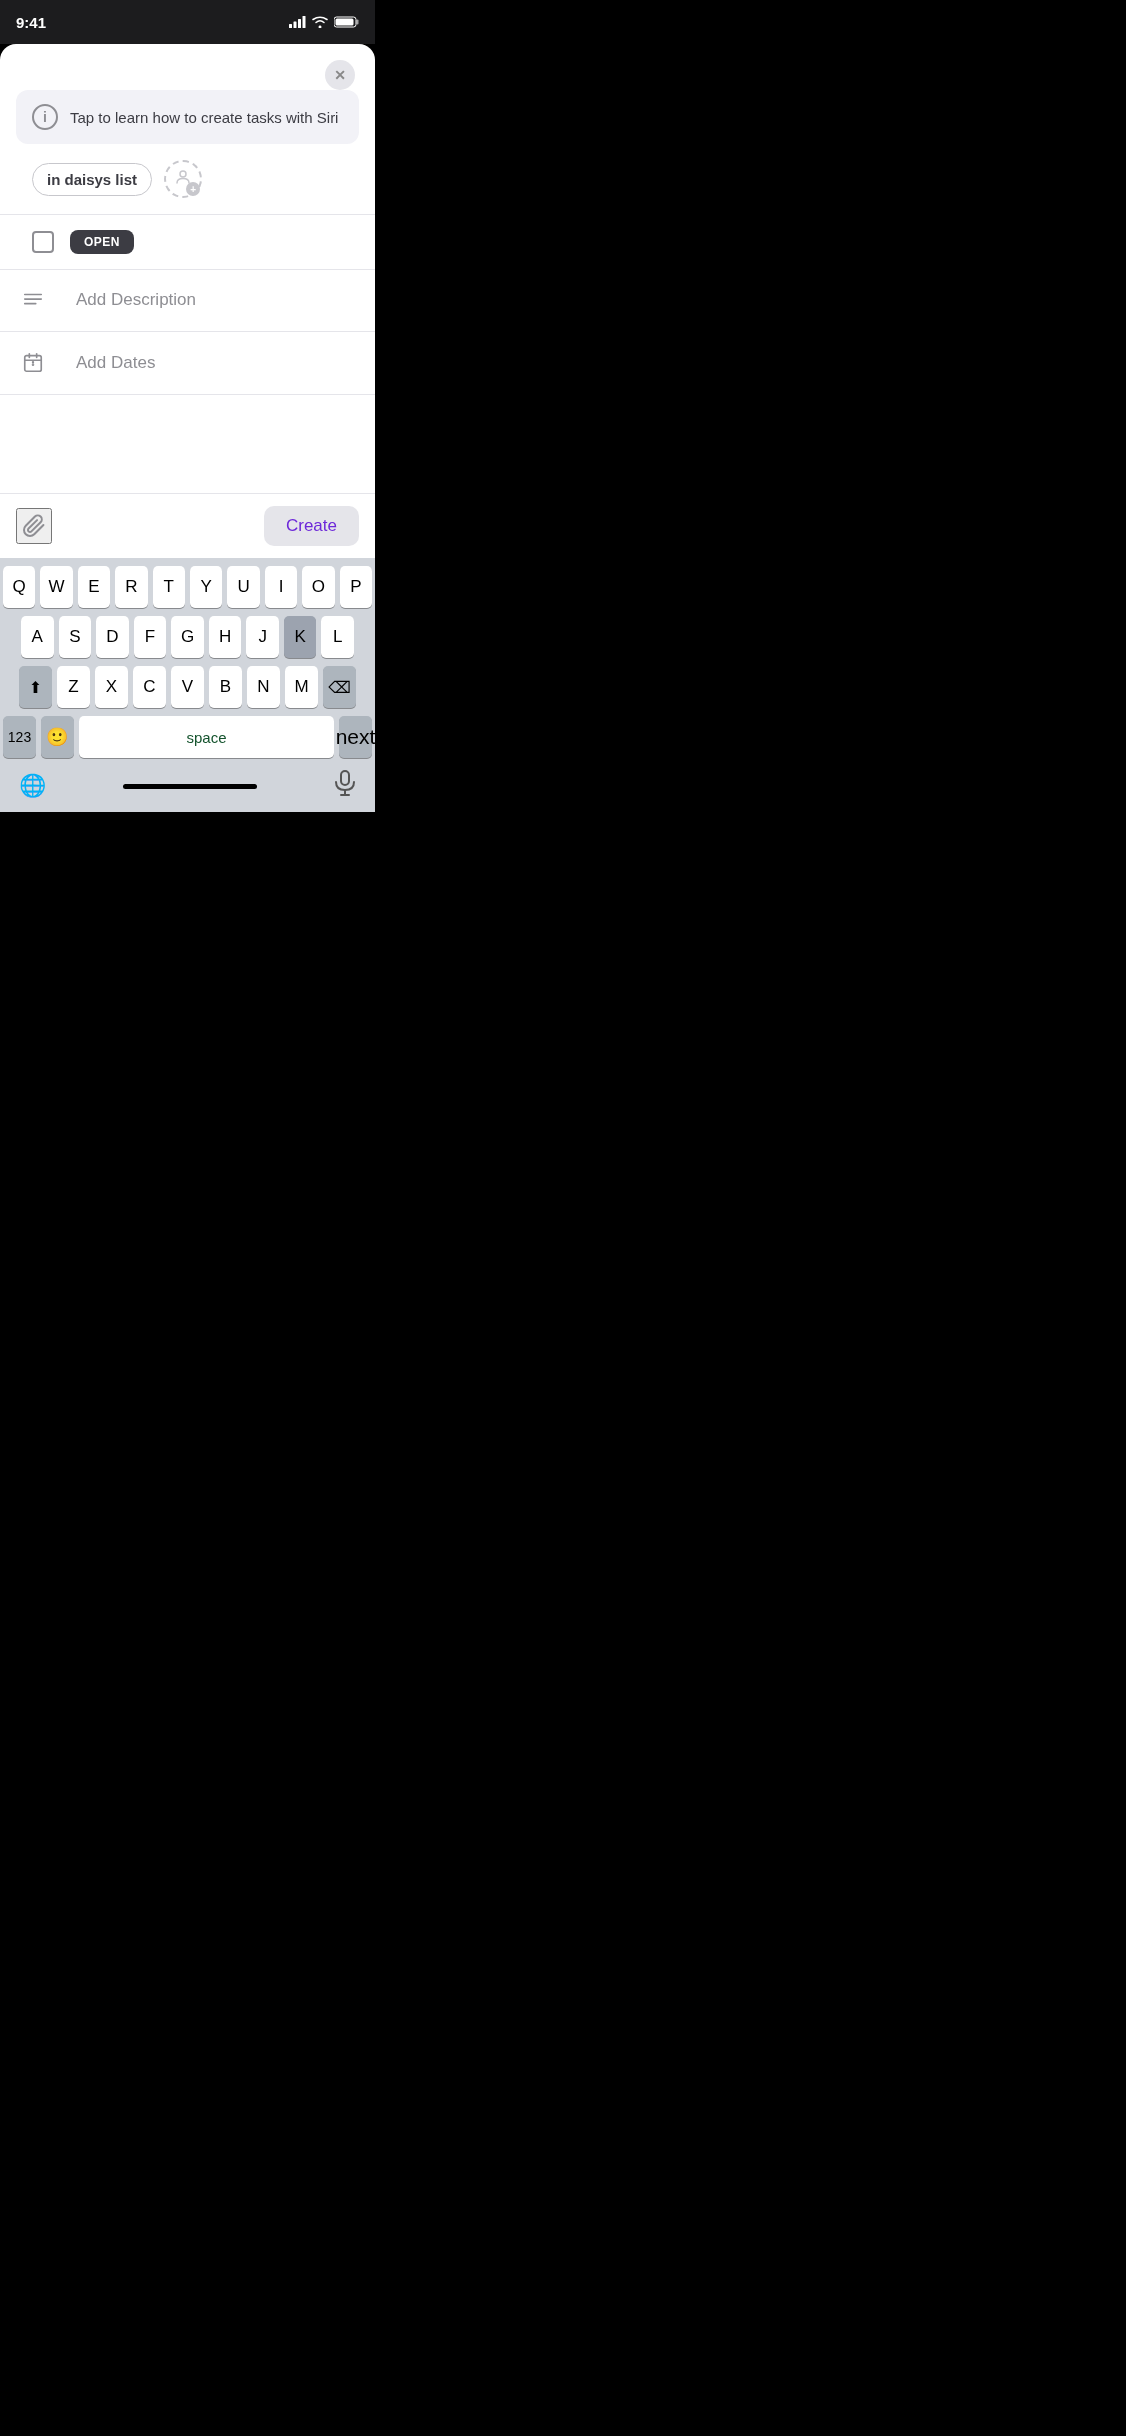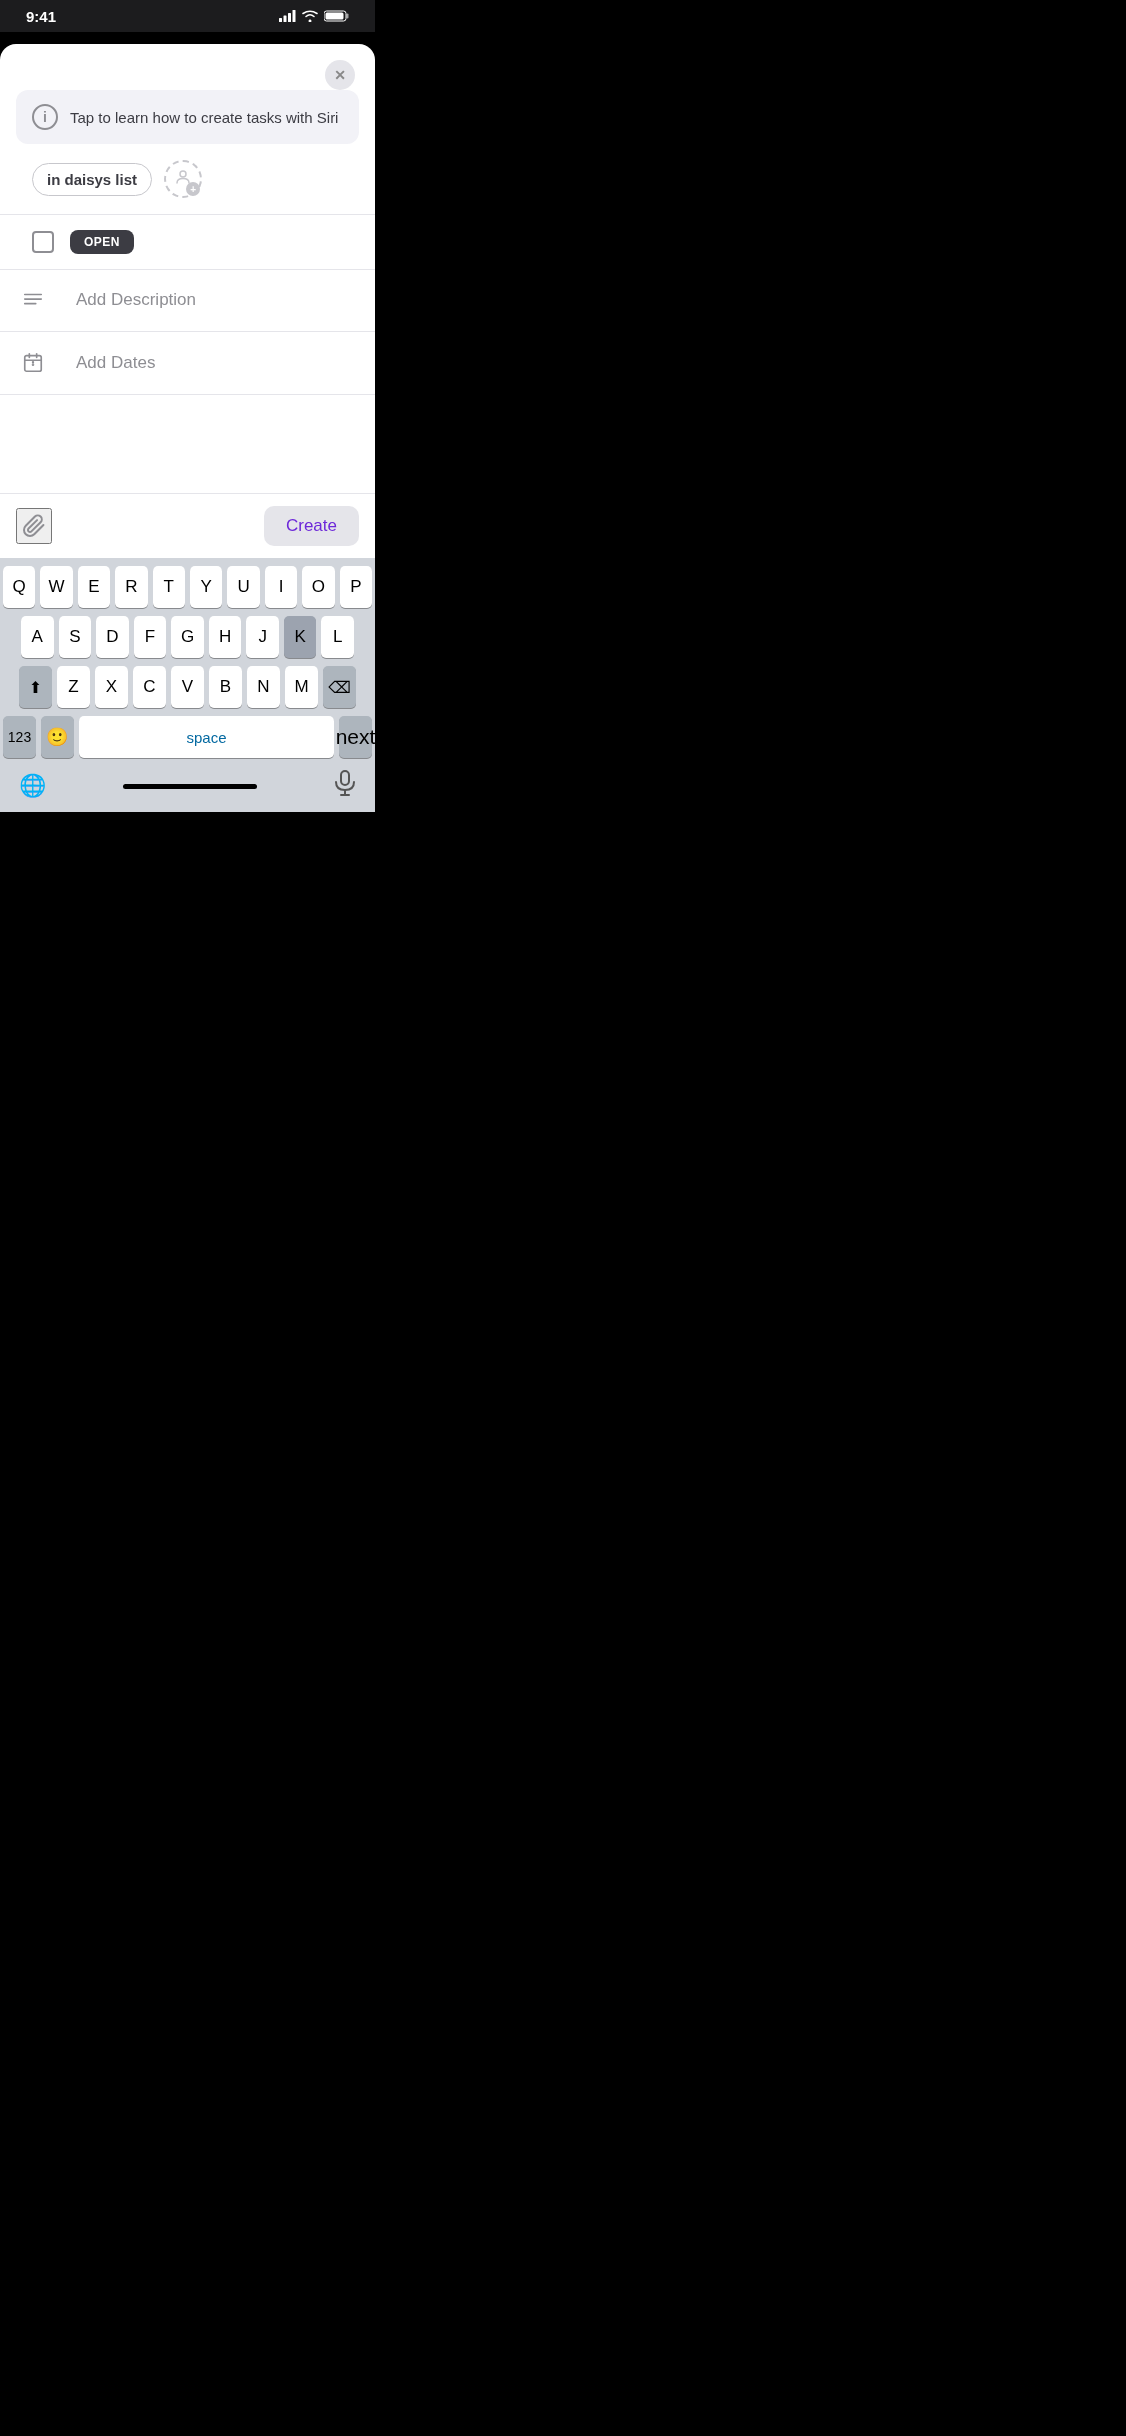--- a/index.html
+++ b/index.html
@@ -10,25 +10,25 @@
       height: 812px;
       background: #000;
       font-family: -apple-system, 'SF Pro Text', 'Helvetica Neue', sans-serif;
       overflow: hidden;
       position: relative;
     }
 
     
     .status-bar {
       background: #1c1c1e;
-      height: 32px;
+      height: 44px;
       display: flex;
       align-items: center;
       justify-content: space-between;
-      padding: 0 26px;
+      padding: 0 16px;
       color: #fff;
       font-size: 15px;
       font-weight: 600;
     }
     .status-bar-time { font-weight: 600; }
     .status-icons { display: flex; align-items: center; gap: 6px; }
 
     
     .modal-sheet {
       background: #fff;
@@ -276,21 +276,21 @@
       user-select: none;
     }
     .key-dark {
       background: #adb5bd;
       color: #000;
     }
     .key-space {
       flex: 4;
       max-width: none;
       font-size: 15px;
-      color: #0369a1;
+      color: #14532d;
     }
     .key-shift {
       background: #adb5bd;
     }
     .key-delete {
       background: #adb5bd;
     }
     .key-123 {
       background: #adb5bd;
       font-size: 14px;

